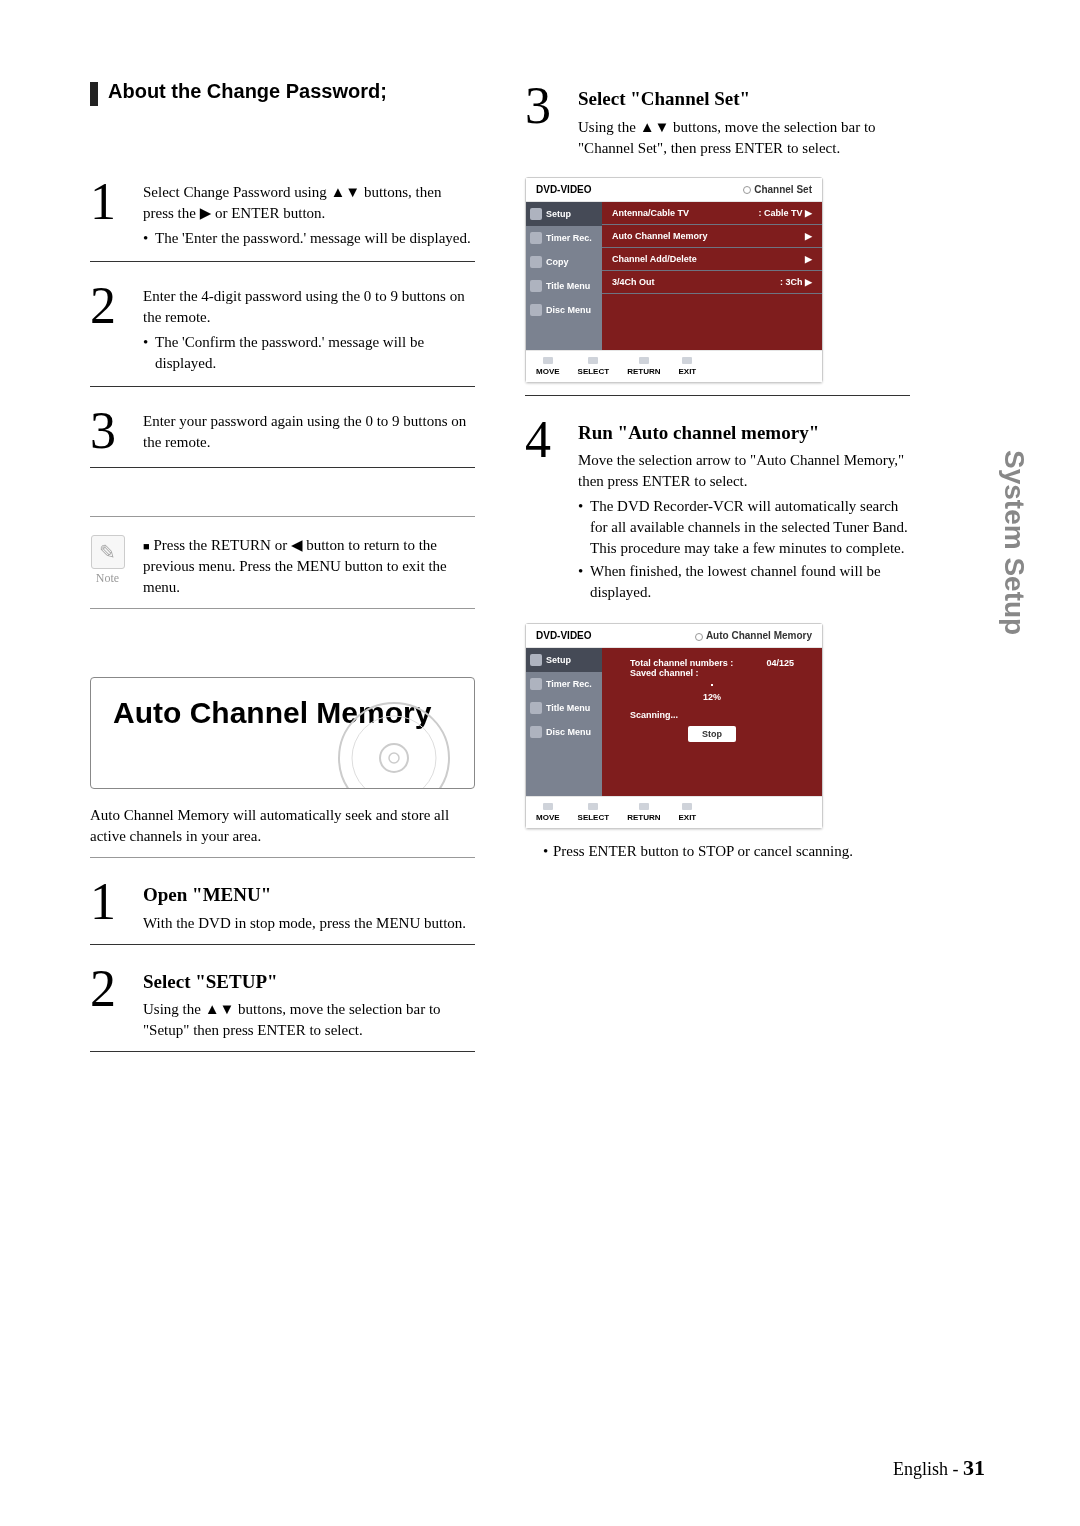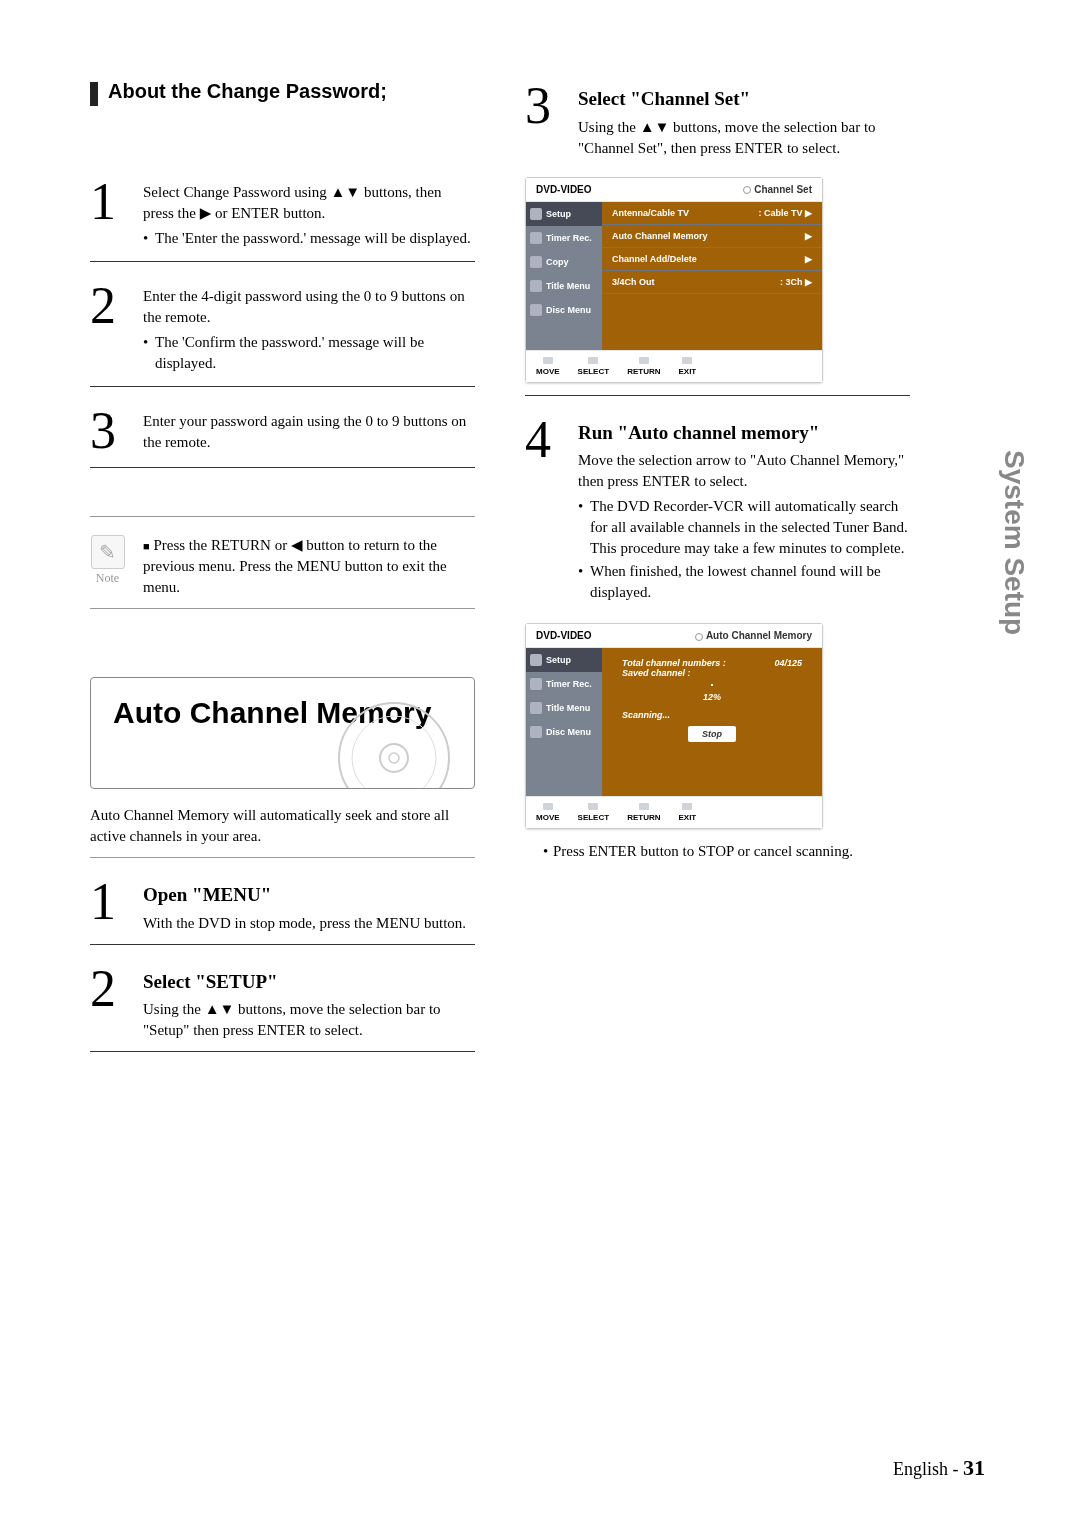--- a/index.html
+++ b/index.html
@@ -214,21 +214,21 @@
     }
     .osd-sidebar-icon {
       width: 12px;
       height: 12px;
       background: #aeb3bf;
       border-radius: 2px;
       flex-shrink: 0;
     }
     .osd-main {
       flex: 1;
-      background: #a16207;
+      background: #7f1d1d;
       color: #fff;
       font-size: 9px;
       font-weight: bold;
     }
     .osd-row {
       display: flex;
       justify-content: space-between;
       align-items: center;
       padding: 6px 10px;
       border-bottom: 1px solid #6d7482;
@@ -252,23 +252,22 @@
       flex-direction: column;
     }
     .osd-footer-chip {
       width: 10px;
       height: 7px;
       background: #cfd3da;
       border-radius: 1px;
       display: inline-block;
     }
     .osd-scan-area {
-      padding: 10px 20px;
+      padding: 10px 28px;
       color: #fff;
-      font-style: italic;
     }
     .osd-progress {
       display: flex;
       align-items: center;
       gap: 6px;
       margin: 6px 0 8px 0;
       flex-direction: column;
     }
     .osd-progress-bar {
       flex: 1;

